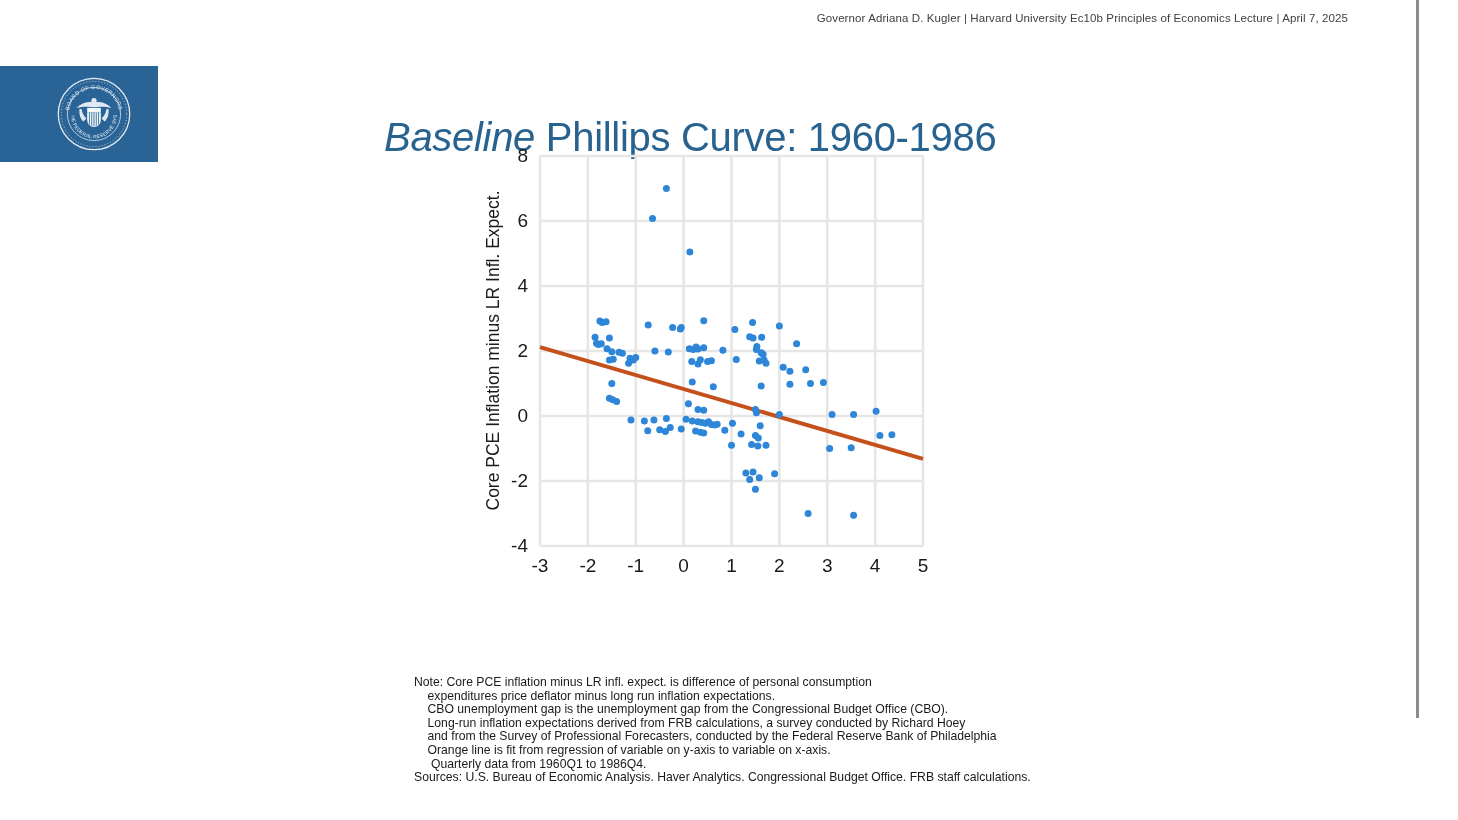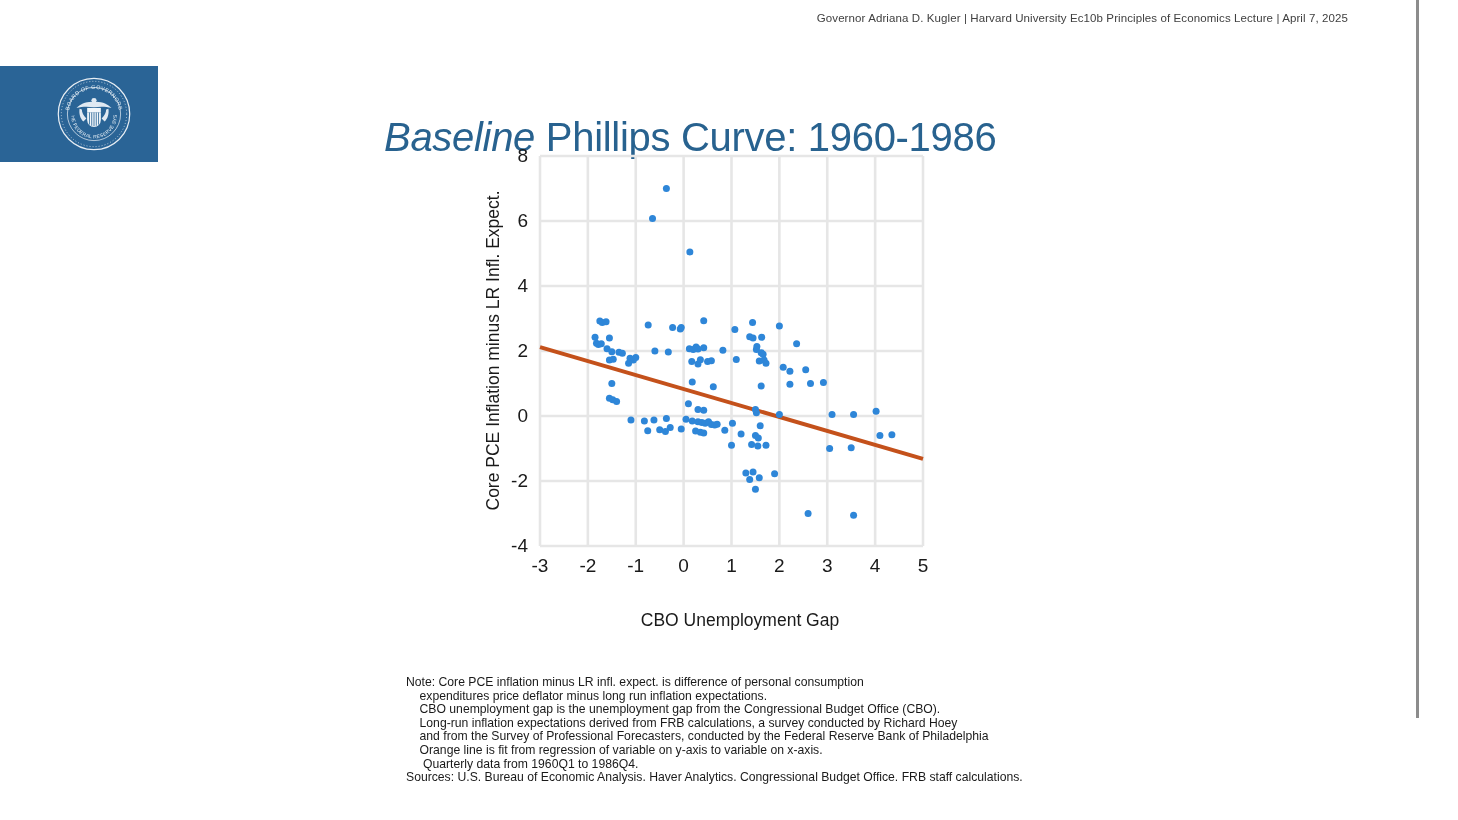--- a/index.html
+++ b/index.html
@@ -126,21 +126,21 @@
   
   #footnotes {
     position: absolute;
     left: 406px;
     top: 676px;
     font-size: 12.2px;
     line-height: 13.6px;
     color: #1a1a1a;
     white-space: pre;
   }
-  #footnotes div { white-space: pre; }
+  #footnotes div { white-space: pre; margin-left: 8px; }
 
   
   #right-scrollbar {
     position: absolute;
     left: 1416px;
     top: 0;
     width: 3px;
     height: 718px;
     background: #8c8c8c;
   }
@@ -186,21 +186,20 @@
   </svg>
 </div>
 
 <h1 id="slide-title">
   <span class="em">Baseline</span><span> Phillips Curve: 1960-1986</span>
 </h1>
 
 <div id="chart-figure">
 
   <div id="y-axis-title">Core PCE Inflation minus LR Infl. Expect.</div>
-  <div id="x-axis-title">CBO Unemployment Gap</div>
 
   <div id="plot-area">
     <svg id="plot-svg" viewBox="0 0 383 390" preserveAspectRatio="none">
       <g id="grid-layer">
           <line x1="0" y1="390" x2="383" y2="390" stroke="#e6e6e6" stroke-width="2.6"></line>
           <line x1="0" y1="325" x2="383" y2="325" stroke="#e6e6e6" stroke-width="2.6"></line>
           <line x1="0" y1="260" x2="383" y2="260" stroke="#e6e6e6" stroke-width="2.6"></line>
           <line x1="0" y1="195" x2="383" y2="195" stroke="#e6e6e6" stroke-width="2.6"></line>
           <line x1="0" y1="130" x2="383" y2="130" stroke="#e6e6e6" stroke-width="2.6"></line>
           <line x1="0" y1="65" x2="383" y2="65" stroke="#e6e6e6" stroke-width="2.6"></line>

